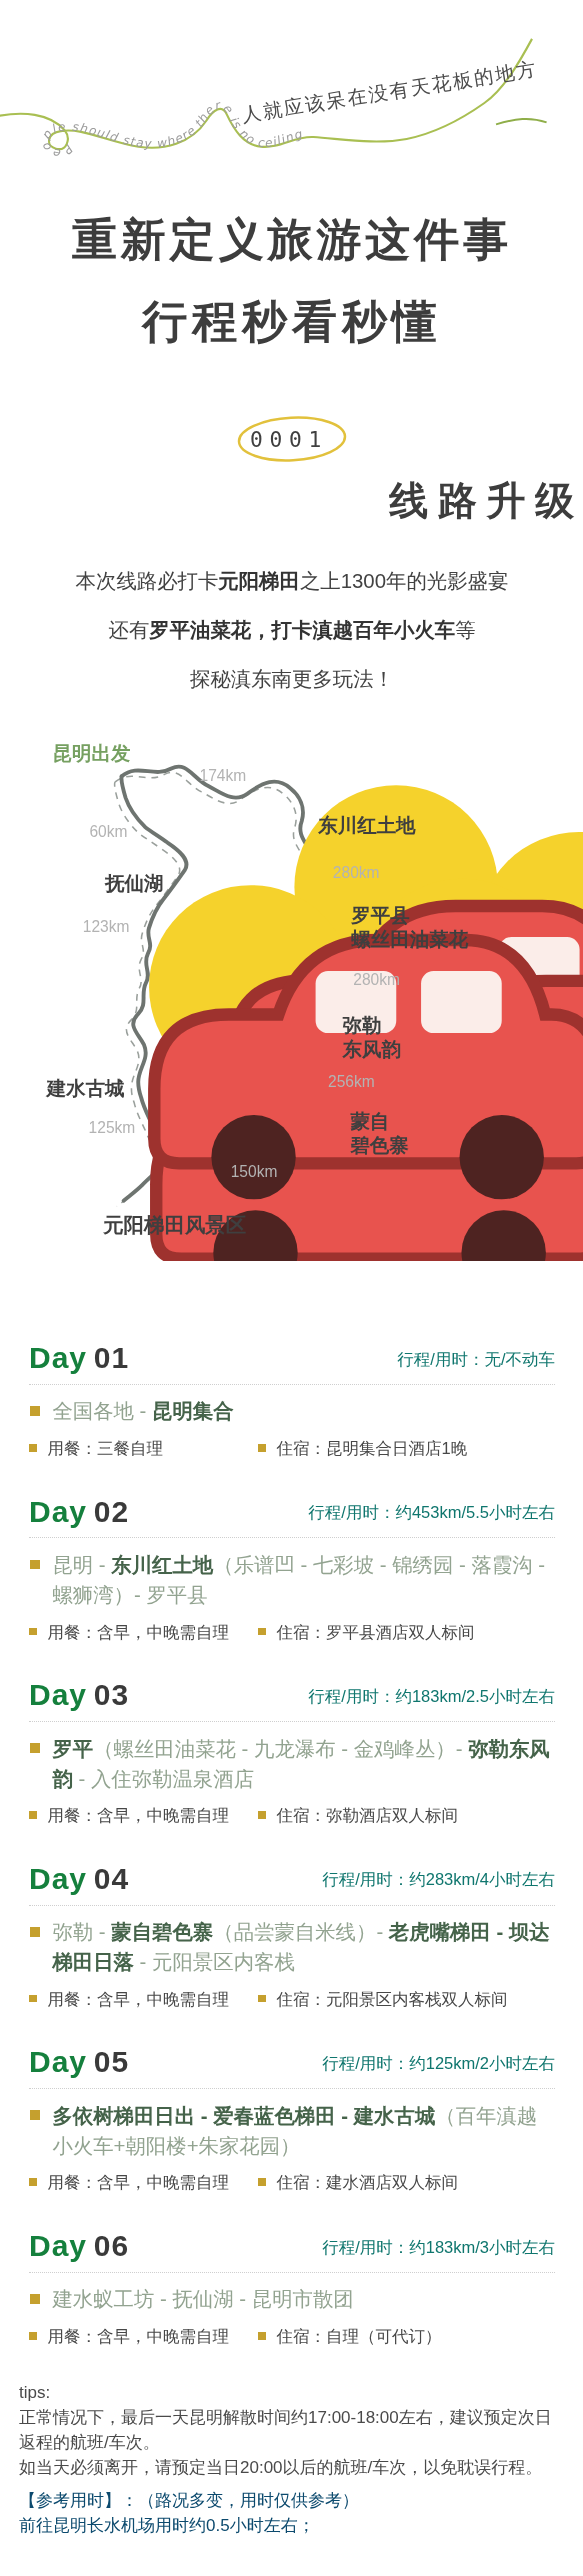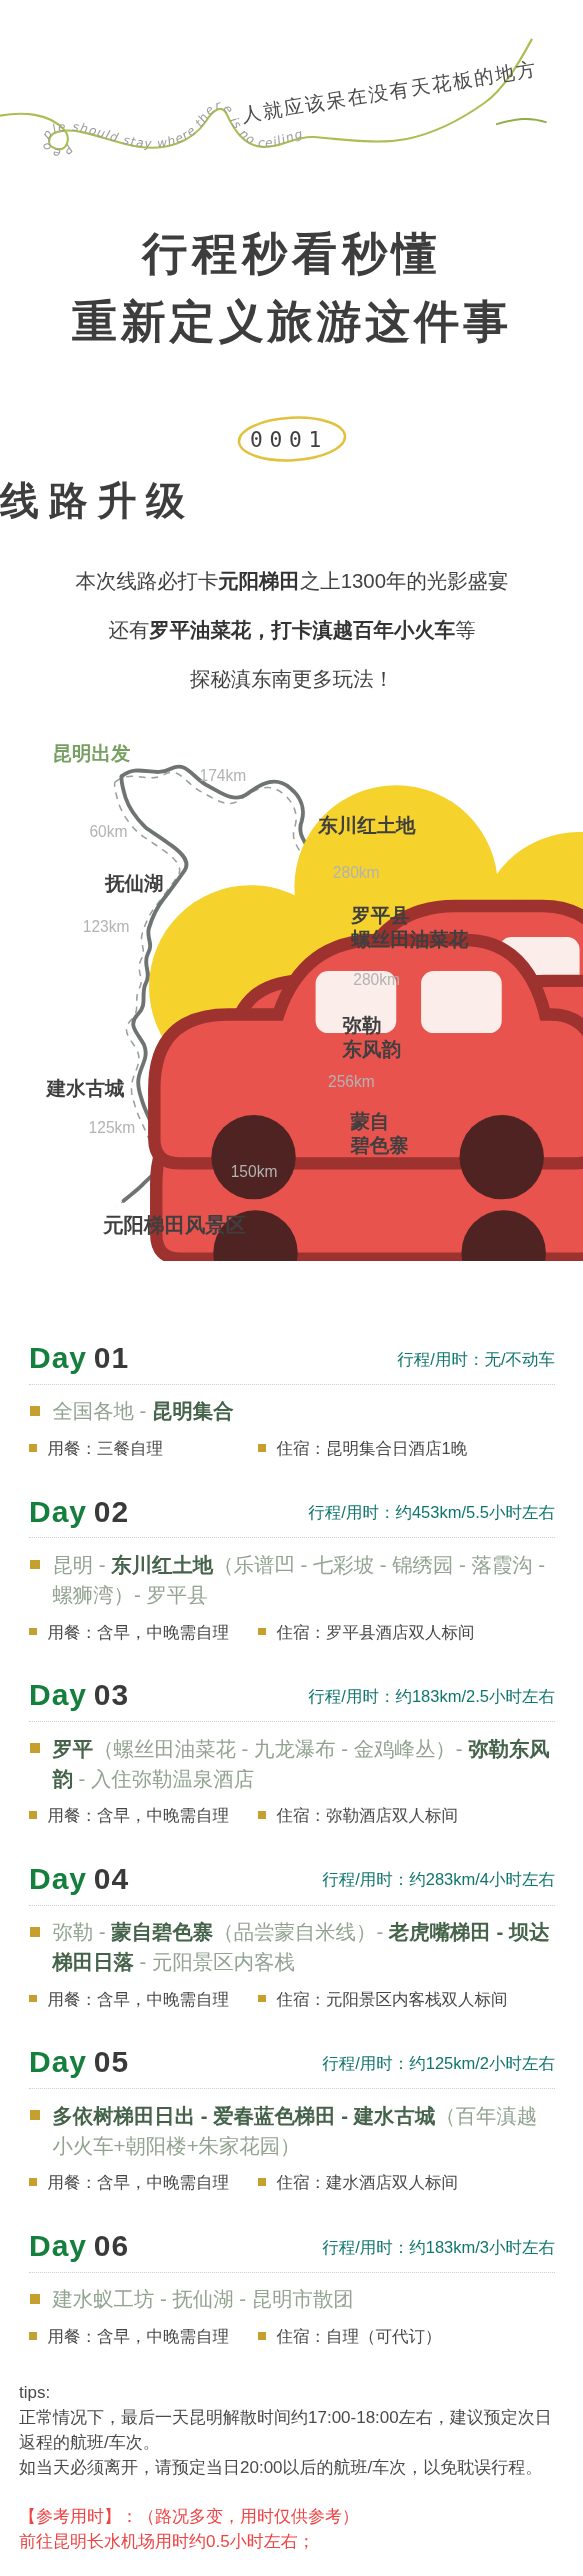--- a/index.html
+++ b/index.html
@@ -9,21 +9,21 @@
     font-family:"Liberation Sans",sans-serif;color:#3e3e3e;
     overflow:hidden;position:relative;
   }
   
   .deco-svg{display:block;}
   
   .main-title{margin:13.6px 0 0;text-align:center;font-size:45px;line-height:68px;
     font-weight:800;color:#3d3d3d;letter-spacing:4.9px;}
   .main-title.second{letter-spacing:3.9px;margin:0;}
   .badge-wrap{display:flex;justify-content:center;margin-top:56px;}
-  .section-title{margin:11.7px 0 0;text-align:left;font-size:39px;line-height:47px;
+  .section-title{margin:11.7px 0 0;text-align:right;font-size:39px;line-height:47px;
     font-weight:800;color:#3d3d3d;letter-spacing:9.7px;}
   .intro{margin:33px 0 0;text-align:center;font-size:20.4px;line-height:49px;color:#424242;}
   .intro p{margin:0;}
   .intro .b{font-weight:bold;color:#333;}
   
   .map-svg{display:block;margin-top:11.7px;}
   
   .days{padding:0 29px;margin-top:78px;}
   .day{margin-bottom:33px;}
   .day-head{display:flex;justify-content:space-between;align-items:flex-end;}
@@ -36,21 +36,21 @@
   .day-route .b{color:#45634a;font-weight:bold;}
   .day-route .sq{position:absolute;left:1px;top:9.7px;width:9.7px;height:9.7px;background:#c5a02e;}
   .day-meta{display:flex;margin-top:11.7px;font-size:16.5px;line-height:21.4px;color:#474747;align-items:center;}
   .meta-item{position:relative;padding-left:18.5px;}
   .meta-meal{width:229px;flex:none;}
   .meta-hotel{flex:1;}
   .meta-item .sq{position:absolute;left:0;top:5.8px;width:7.8px;height:7.8px;background:#c5a02e;}
   
   .tips{padding:0 19px;margin-top:29px;font-size:17px;line-height:25px;color:#4a4a4a;}
   .tips p{margin:0;}
-  .tips-gold{margin-top:24px;color:#ef4444;}
+  .tips-gold{margin-top:8px;color:#0c4a6e;}
 </style>
 </head>
 <body>
 
 <div class="poster">
 
   <svg class="deco-svg" width="584" height="206" viewBox="0 0 600 212">
     <defs>
       <symbol id="flower" viewBox="0 0 30 30">
         <g fill="#F5D22C">
@@ -83,22 +83,22 @@
       <use href="#flower" transform="translate(566,50) scale(0.95) translate(-15,-15)"></use>
       <use href="#flower" transform="translate(550,60) scale(0.9) translate(-15,-15)"></use>
       <use href="#flower" transform="translate(570,72) scale(0.85) translate(-15,-15)"></use>
       <use href="#flower" transform="translate(555,82) scale(0.95) translate(-15,-15)"></use>
       <use href="#flower" transform="translate(568,96) scale(0.8) translate(-15,-15)"></use>
       <use href="#flower" transform="translate(549,98) scale(0.7) translate(-15,-15)"></use>
       <use href="#flower" transform="translate(574,110) scale(0.75) translate(-15,-15)"></use>
     </g>
   </svg>
 
+  <h1 class="main-title second">重新定义旅游这件事</h1>
   <h1 class="main-title">行程秒看秒懂</h1>
-  <h1 class="main-title second">重新定义旅游这件事</h1>
 
   <div class="badge-wrap">
     <svg width="146" height="54" viewBox="0 0 150 56">
       <ellipse cx="75" cy="28" rx="55" ry="22" fill="none" stroke="#E2C13C" stroke-width="2.6" transform="rotate(-3 75 28)"></ellipse>
       <text x="72" y="36" text-anchor="middle" font-size="22" letter-spacing="7" fill="#3F3F3F" font-family="DejaVu Sans Mono, monospace">0001</text>
     </svg>
   </div>
 
   <h2 class="section-title">线路升级</h2>
 

